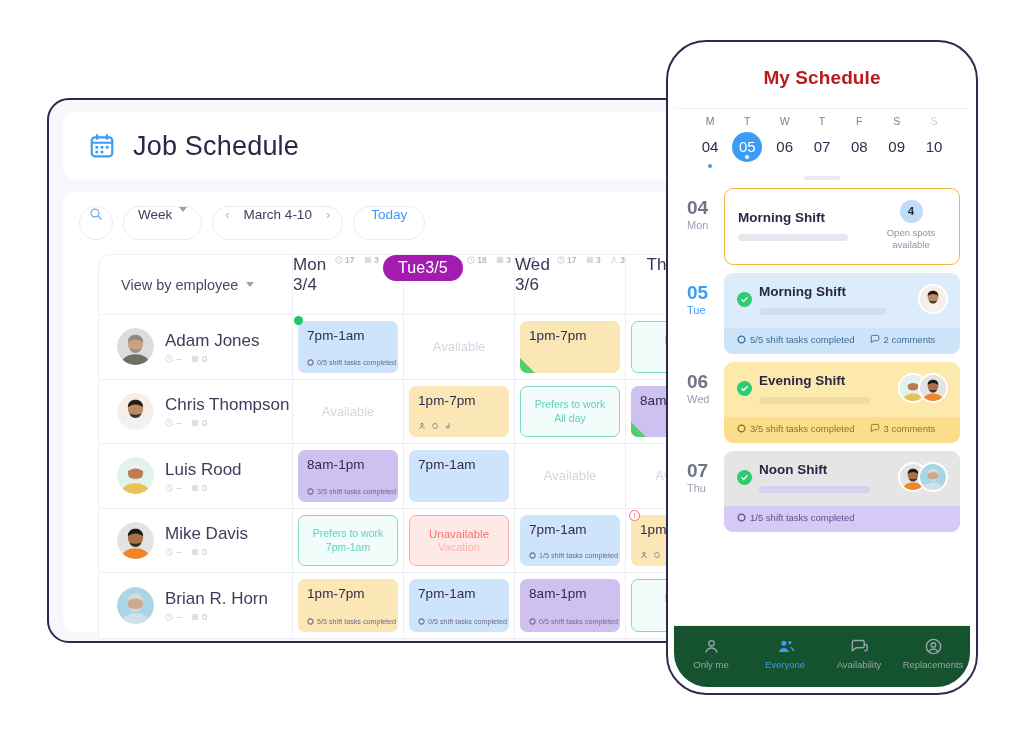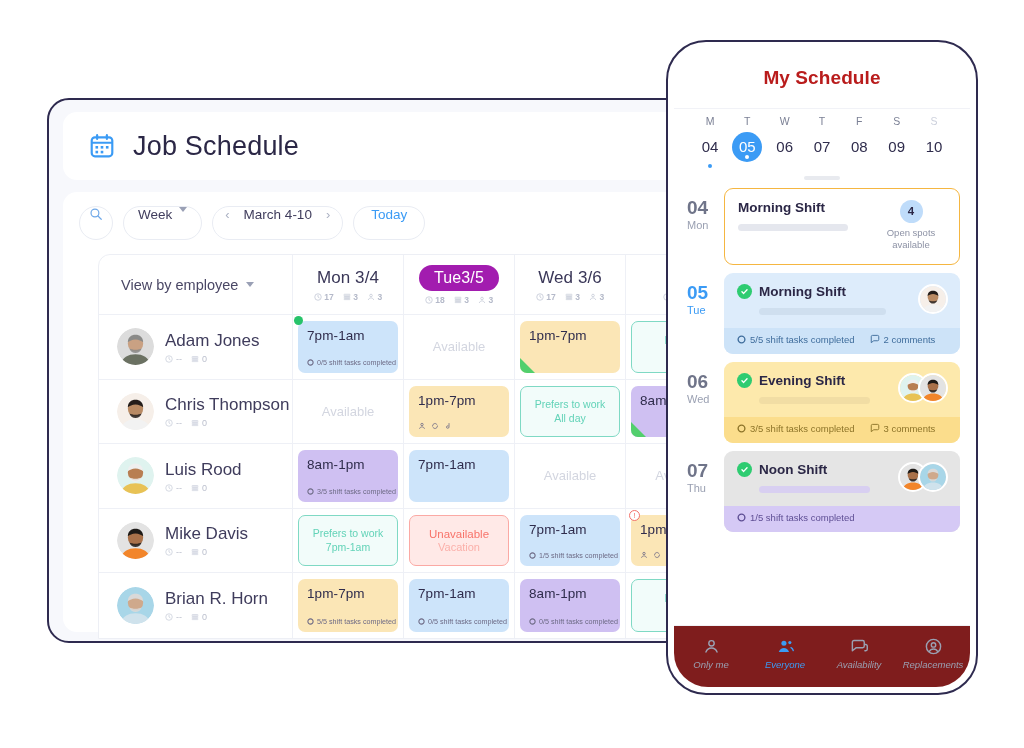--- a/index.html
+++ b/index.html
@@ -71,22 +71,22 @@
   .gcell:last-child { border-right: none; }
   .c-emp { width: 194px; }
   .c-day { width: 111px; }
 
   
   .head { height: 60px; }
   .head .c-emp {
     display: flex; align-items: center; padding-left: 22px;
     font-size: 14.5px; color: #4a4765; gap: 8px;
   }
-  .dayhead { display: flex; flex-direction: column;
-             align-items: center; justify-content: center; height: 100%; gap: 4px; }
+  .dayhead { display: flex; flex-direction: row;
+             align-items: flex-start; justify-content: center; height: 100%; gap: 4px; }
   .dayname { font-size: 17px; color: #3a3758; font-weight: 400; letter-spacing: .1px; }
   .dayname.sel {
     background: #a21caf; color: #fff; border-radius: 14px;
     padding: 4px 15px; font-size: 16px;
   }
   .daystats { display: flex; gap: 9px; font-size: 8.5px; color: #b4b9c9; align-items: center; }
   .daystats span { display: flex; align-items: center; gap: 2.5px; }
   .mini { width: 8px; height: 8px; display: block; }
 
   
@@ -181,21 +181,21 @@
   .ph-date { width: 40px; flex: none; padding-top: 10px; text-align: left; padding-left: 3px;}
   .ph-date .dd { font-size: 19px; color: #6f7489; font-weight: 700; display: block; line-height: 1.1;}
   .ph-date .dw { font-size: 11px; color: #9aa0b2; display: block; }
   .ph-date.sel .dd { color: #3b9bf5; }
   .ph-date.sel .dw { color: #3b9bf5; }
   .ph-card { flex: 1; border-radius: 9px; overflow: hidden; position: relative; }
   .ph-card.outline { border: 1.5px solid #f5b641; background: #fff; }
   .ph-card.blue { background: #ddecfb; }
   .ph-card.yellow { background: #fde9ac; }
   .ph-card.purple { background: #e5e5e5; }
-  .ph-top { padding: 11px 12px 13px 13px; display: flex; align-items: flex-start; }
+  .ph-top { padding: 11px 12px 13px 13px; display: flex; align-items: center; }
   .ph-maincol { flex: 1; min-width: 0; }
   .ph-sname { font-size: 13.5px; color: #2b2746; font-weight: 700; }
   .ph-bar { height: 7px; border-radius: 4px; background: #e5e7ee; margin-top: 9px; width: 80%; }
   .ph-card.blue .ph-bar { background: #cfdfef; }
   .ph-card.yellow .ph-bar { background: #f1dda4; }
   .ph-card.purple .ph-bar { background: #d8cff1; }
   .ph-foot {
     padding: 6px 12px 9px 13px; display: flex; gap: 15px; align-items: center;
     font-size: 9.5px;
   }
@@ -213,23 +213,22 @@
   .checkdot {
     width: 15px; height: 15px; border-radius: 50%; background: #2ecc71;
     flex: none; margin-right: 7px; margin-top: 0px;
     display: flex; align-items: center; justify-content: center;
   }
   .ph-av { display: flex; flex: none; }
   .ph-av .avatar { width: 30px; height: 30px; border: 2px solid #fff; }
   .ph-av .avatar + .avatar { margin-left: -10px; }
   .ph-nav {
     position: absolute; left: 0; right: 0; bottom: 0; height: 62px;
-    border-top: 1px solid #f0f1f6; display: flex; background: #7f1d1d;
+    border-top: 1px solid #f0f1f6; display: flex; background: #14532d;
     padding-top: 9px;
-    font-style: italic;
   }
   .navitem { flex: 1; text-align: center; color: #9aa0b2; font-size: 9.5px; }
   .navitem.active { color: #3b9bf5; }
   .navitem .ni { height: 22px; display: flex; align-items: center; justify-content: center; }
   .navitem .nl { display: block; margin-top: 2px; }
 </style>
 </head>
 <body>
 
 <div id="desktop-card">

